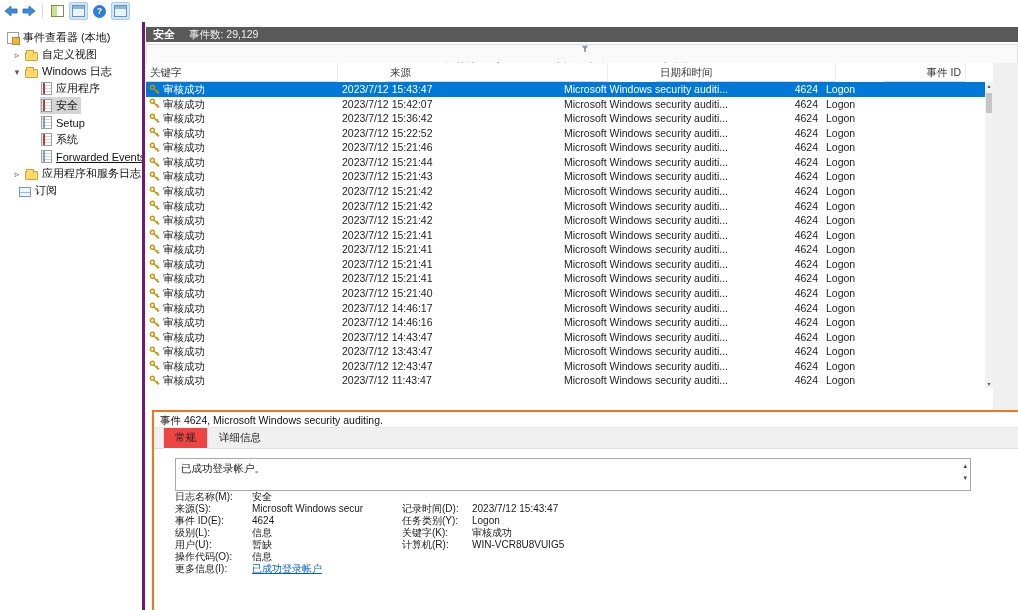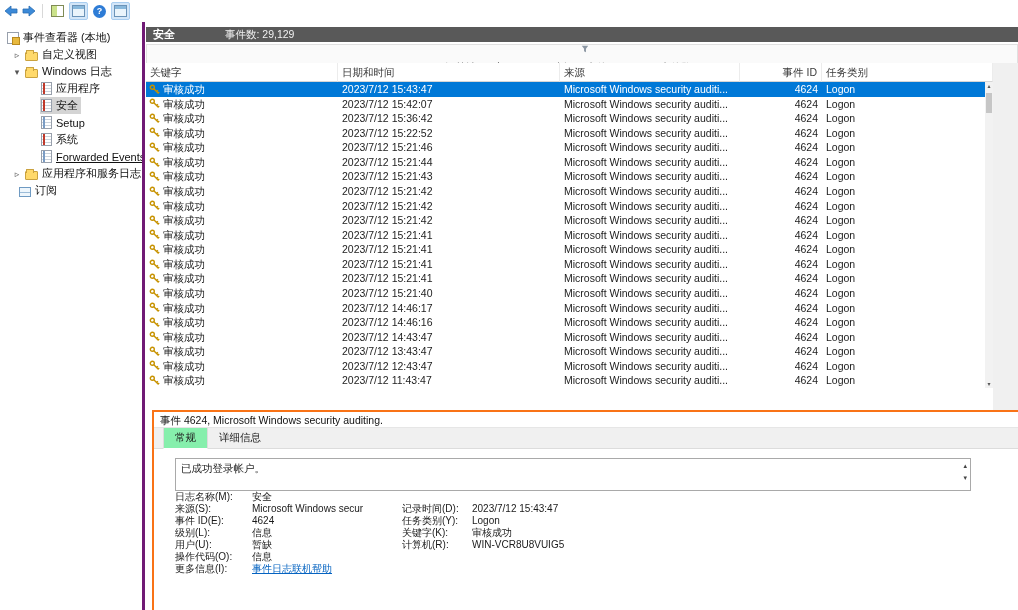--- a/index.html
+++ b/index.html
@@ -37,26 +37,26 @@
   .ti-event-viewer { width:12px; height:12px; border:1px solid #98a0ac; background:#fff; }
   .ti-event-viewer::after { content:""; position:absolute; right:-2px; bottom:-2px; width:6px; height:6px; background:#e8b93e; border:1px solid #b98a1f; }
   .ti-subscriptions { width:12px; height:10px; margin-top:2px; border:1px solid #6f9ac2; background:#eef6fc; }
   .ti-subscriptions::after { content:""; position:absolute; left:0; right:0; top:4px; height:1px; background:#9cbcd8; }
 
   
   #main { position:absolute; left:146px; top:22px; width:872px; height:588px; }
   #list-titlebar { position:absolute; left:0; top:5px; width:872px; height:15px; background:#595959;
     color:#fff; display:flex; align-items:center; gap:14px; padding-left:7px; }
   .lt-name { font-size:11px; font-weight:bold; }
-  .lt-count { font-size:10.5px; color:#f0f0f0;margin-left:36px; }
+  .lt-count { font-size:10.5px; color:#f0f0f0; }
   #filter-bar { position:absolute; left:0; top:22px; width:872px; height:32px; background:#fafafa;
     border:1px solid #e0e0e0; display:flex; align-items:center; gap:8px; padding-left:5px;
     font-size:10.5px; color:#222; white-space:nowrap; overflow:hidden;flex-direction:column; }
   #table-header { position:absolute; left:0; top:41px; width:847px; height:19px;
-    display:grid; grid-template-columns:192px 222px 180px 82px 171px; background:#fff; }
+    display:grid; grid-template-columns:192px 222px 180px 82px 171px; background:#fff;gap:48px; }
   .hc { border-right:1px solid #ececec; border-bottom:1px solid #d6d6d6; font-size:10.5px; color:#3a3a3a;
     padding:3px 4px 2px; white-space:nowrap; overflow:hidden; }
   .hc-id { text-align:right; }
   #event-rows { position:absolute; left:0; top:60px; width:839px; height:306px; overflow:hidden; }
   .erow { display:grid; grid-template-columns:192px 222px 180px 82px 163px; height:14.57px;
     line-height:14.4px; font-size:10.5px; color:#1c1c1c; align-items:center; }
   .erow.selected { background:#0078d7; color:#fff; }
   .erow .c { padding:0 4px; white-space:nowrap; overflow:hidden; }
   .c-key { display:flex; align-items:center; gap:3px; padding-left:3px !important; }
   .keyicon { width:11px; height:11px; flex:none; display:inline-flex; }
@@ -68,21 +68,21 @@
   #right-gutter { position:absolute; left:847px; top:41px; width:25px; height:547px; background:#f0f0f0; }
 
   
   #detail-pane { position:absolute; left:6px; top:388px; width:921px; height:219px; background:#fff; border:2px solid #f97316; }
   .dp-title { height:16px; line-height:15px; font-size:10.5px; color:#111; padding:1px 6px 0; border-bottom:1px solid #e6e6e6; position:relative; white-space:nowrap; }
   .dp-close { position:absolute; right:6px; top:2px; width:11px; height:11px; line-height:10px; font-size:9px;
     text-align:center; color:#111; border:1px solid #6e6e6e; background:#fff; cursor:default; }
   .dp-tabs { height:21px; background:#f0f0f0; border-bottom:1px solid #dcdcdc; padding-left:9px;
     display:flex; align-items:flex-end; font-size:10.5px; color:#222; }
   .tab { padding:3px 11px 3px; }
-  .tab.active { background:#86efac; border:1px solid #dcdcdc; border-bottom:1px solid #fff; margin-bottom:-1px;margin-top:12px; }
+  .tab.active { background:#ef4444; border:1px solid #dcdcdc; border-bottom:1px solid #fff; margin-bottom:-1px;margin-top:12px; }
   .dp-body { padding:9px 0 0 21px; }
   .desc-box { width:796px; height:33px; border:1px solid #a9a9a9; position:relative;
     font-size:10.5px; color:#1a1a1a; padding:3px 16px 2px 5px; }
   .desc-up, .desc-down { position:absolute; right:3px; font-size:7px; line-height:8px; color:#444; }
   .desc-up { top:3px; } .desc-down { top:15px; }
   #field-grid { display:grid; grid-template-columns:77px 150px 70px auto;
     font-size:10px; color:#1a1a1a; line-height:12px; }
   .flabel, .fvalue { white-space:nowrap; overflow:hidden; }
   .fvalue.link { color:#0563c1; text-decoration:underline; }
 </style>
@@ -196,22 +196,22 @@
 
   <div id="filter-bar">
     <svg width="10" height="10" viewBox="0 0 10 10">
         <path d="M1 1 H9 L6.2 4.8 V9 L3.8 7.8 V4.8 Z" fill="#8c97a3"></path>
       </svg>
     <span>已筛选: 日志: Security; 来源: ; 事件 ID: 4624。事件数: 4,431</span>
   </div>
 
   <div id="table-header">
     <span class="hc">关键字</span>
+    <span class="hc">来源</span>
     <span class="hc">日期和时间</span>
-    <span class="hc">来源</span>
     <span class="hc hc-id">事件 ID</span>
     <span class="hc">任务类别</span>
   </div>
 
   <div id="event-rows">
       <div class="erow selected">
         <div class="c c-key">
           <span class="keyicon">
             <svg width="11" height="11" viewBox="0 0 11 11">
               <g stroke="#c79200" stroke-width="1.4" fill="none">
@@ -611,20 +611,20 @@
           <span class="fvalue">审核成功</span>
           <span class="flabel">用户(U):</span>
           <span class="fvalue">暂缺</span>
           <span class="flabel">计算机(R):</span>
           <span class="fvalue">WIN-VCR8U8VUIG5</span>
           <span class="flabel">操作代码(O):</span>
           <span class="fvalue">信息</span>
           <span class="flabel"></span>
           <span class="fvalue"></span>
           <span class="flabel">更多信息(I):</span>
-          <span class="fvalue link">事件日志联机帮助</span>
+          <span class="fvalue link">已成功登录帐户</span>
           <span class="flabel"></span>
           <span class="fvalue"></span>
         </div>
     </div>
   </div>
 
 </div>
 
 </body></html>

